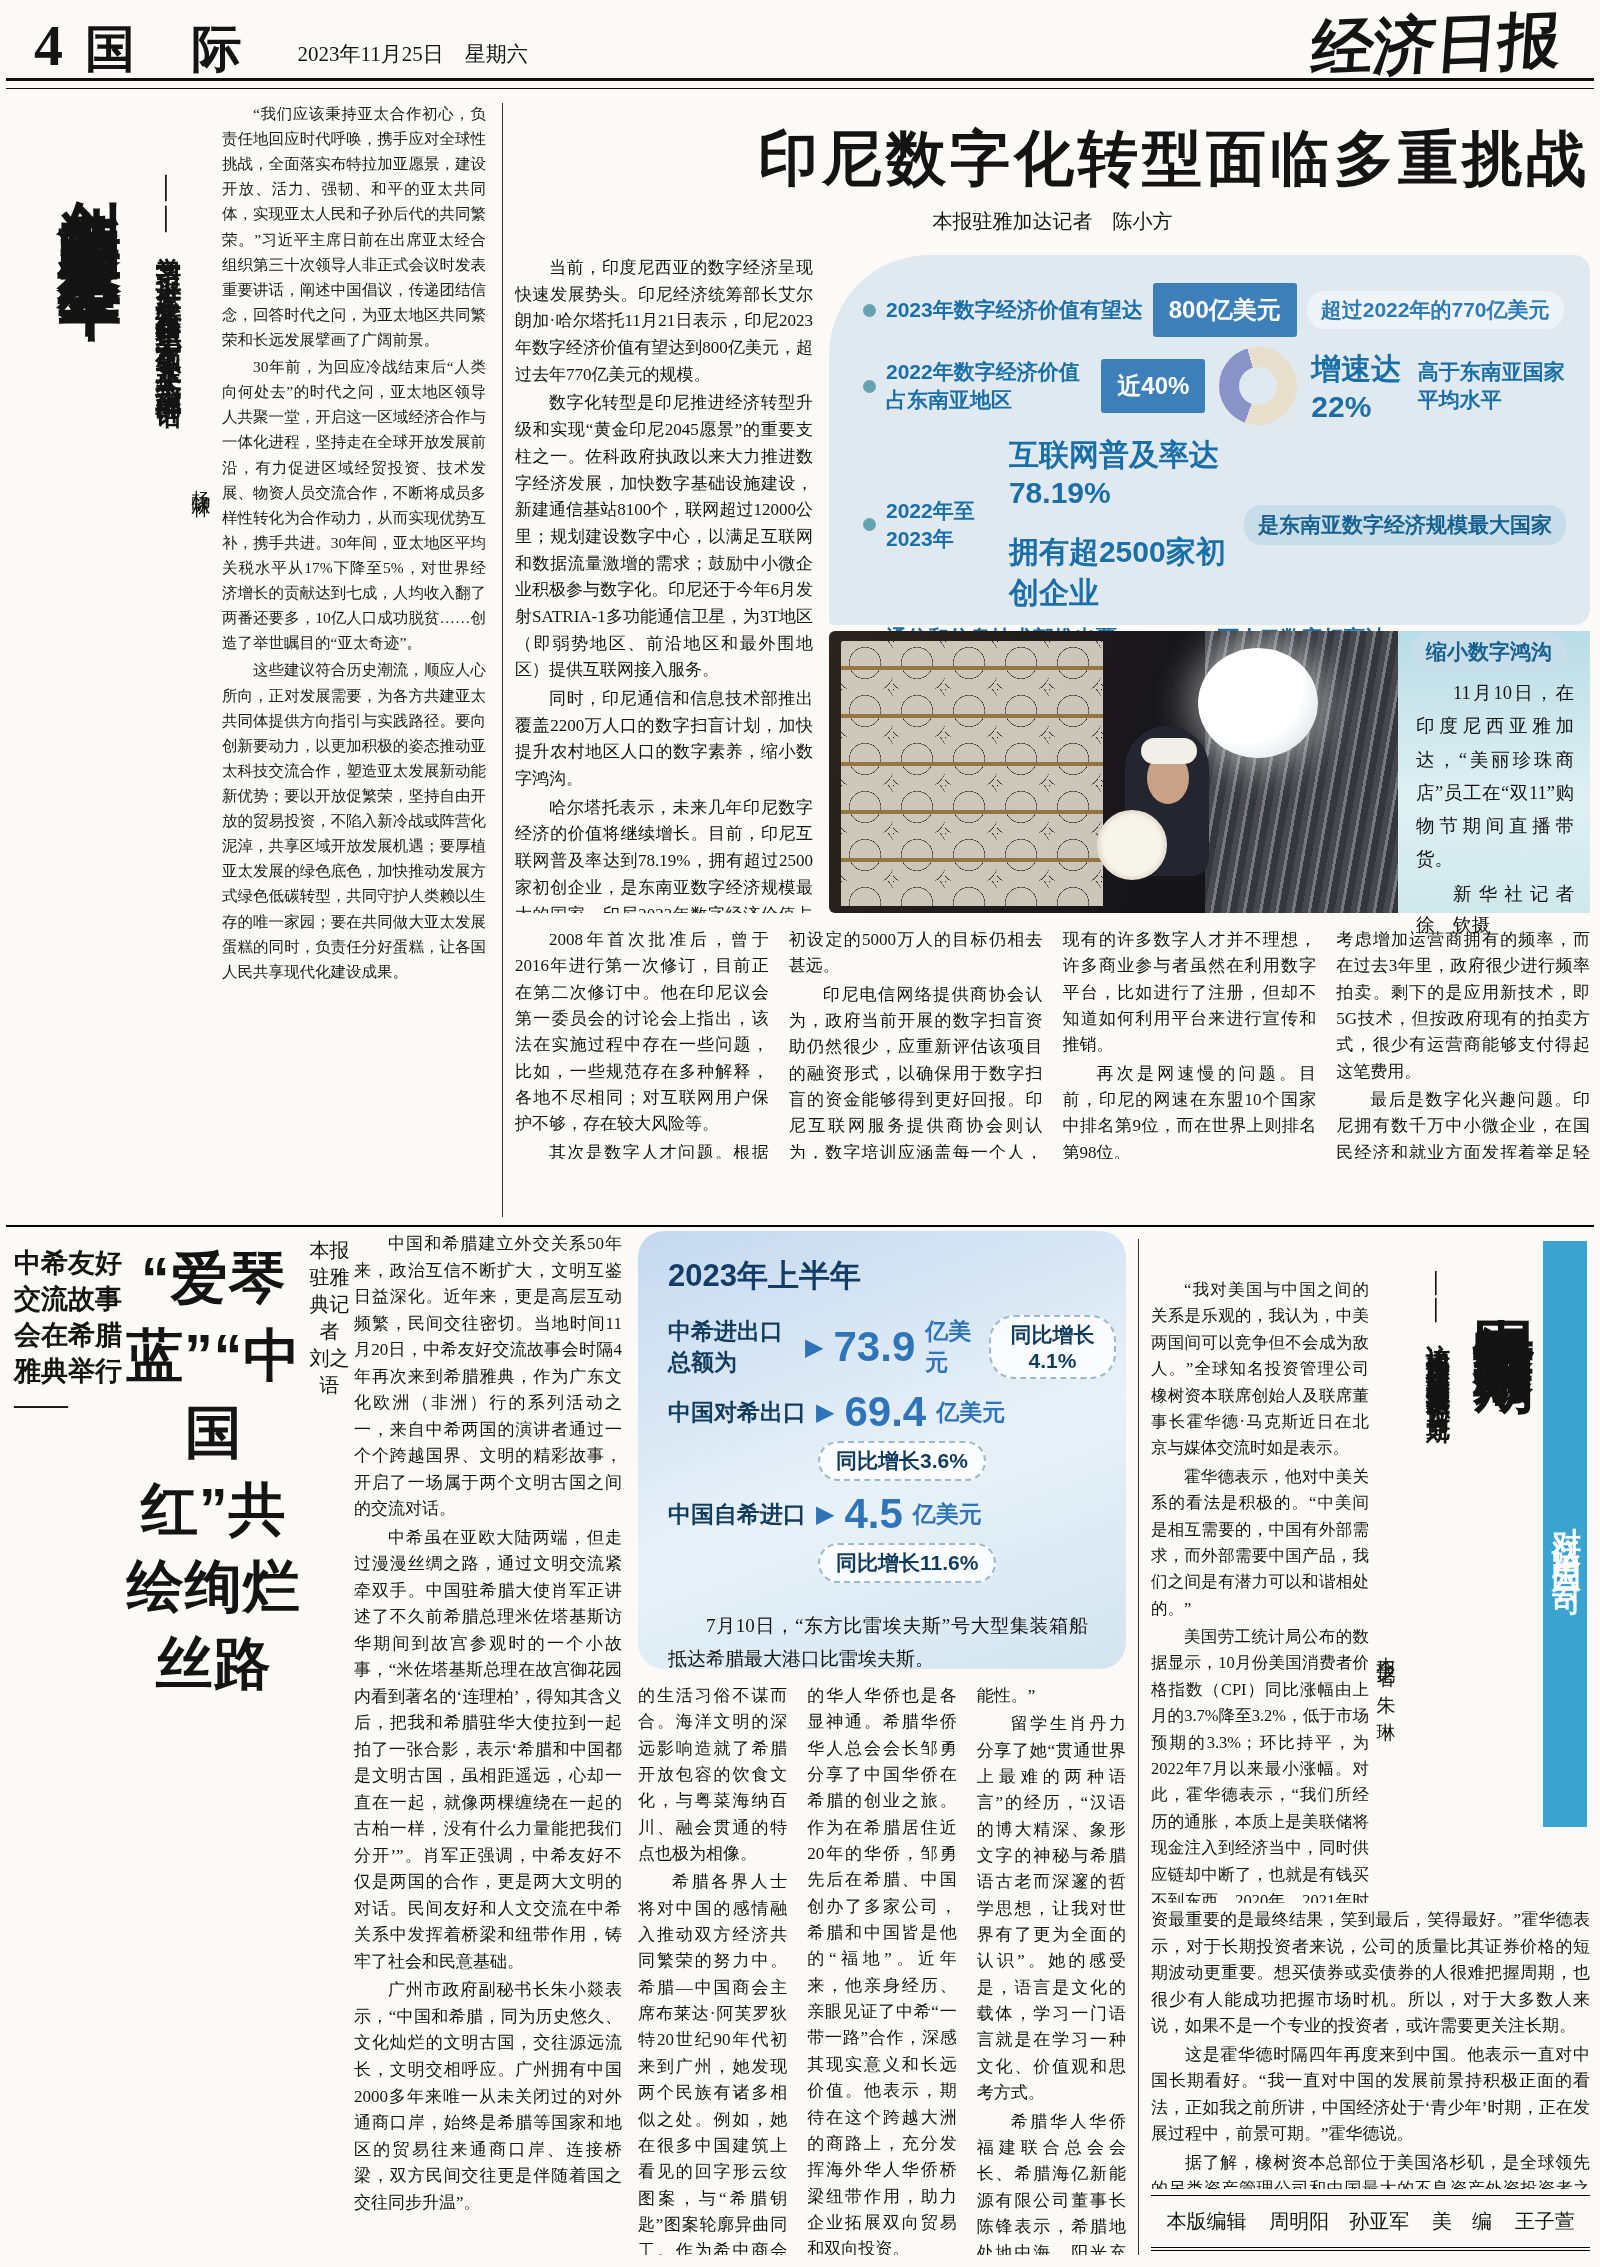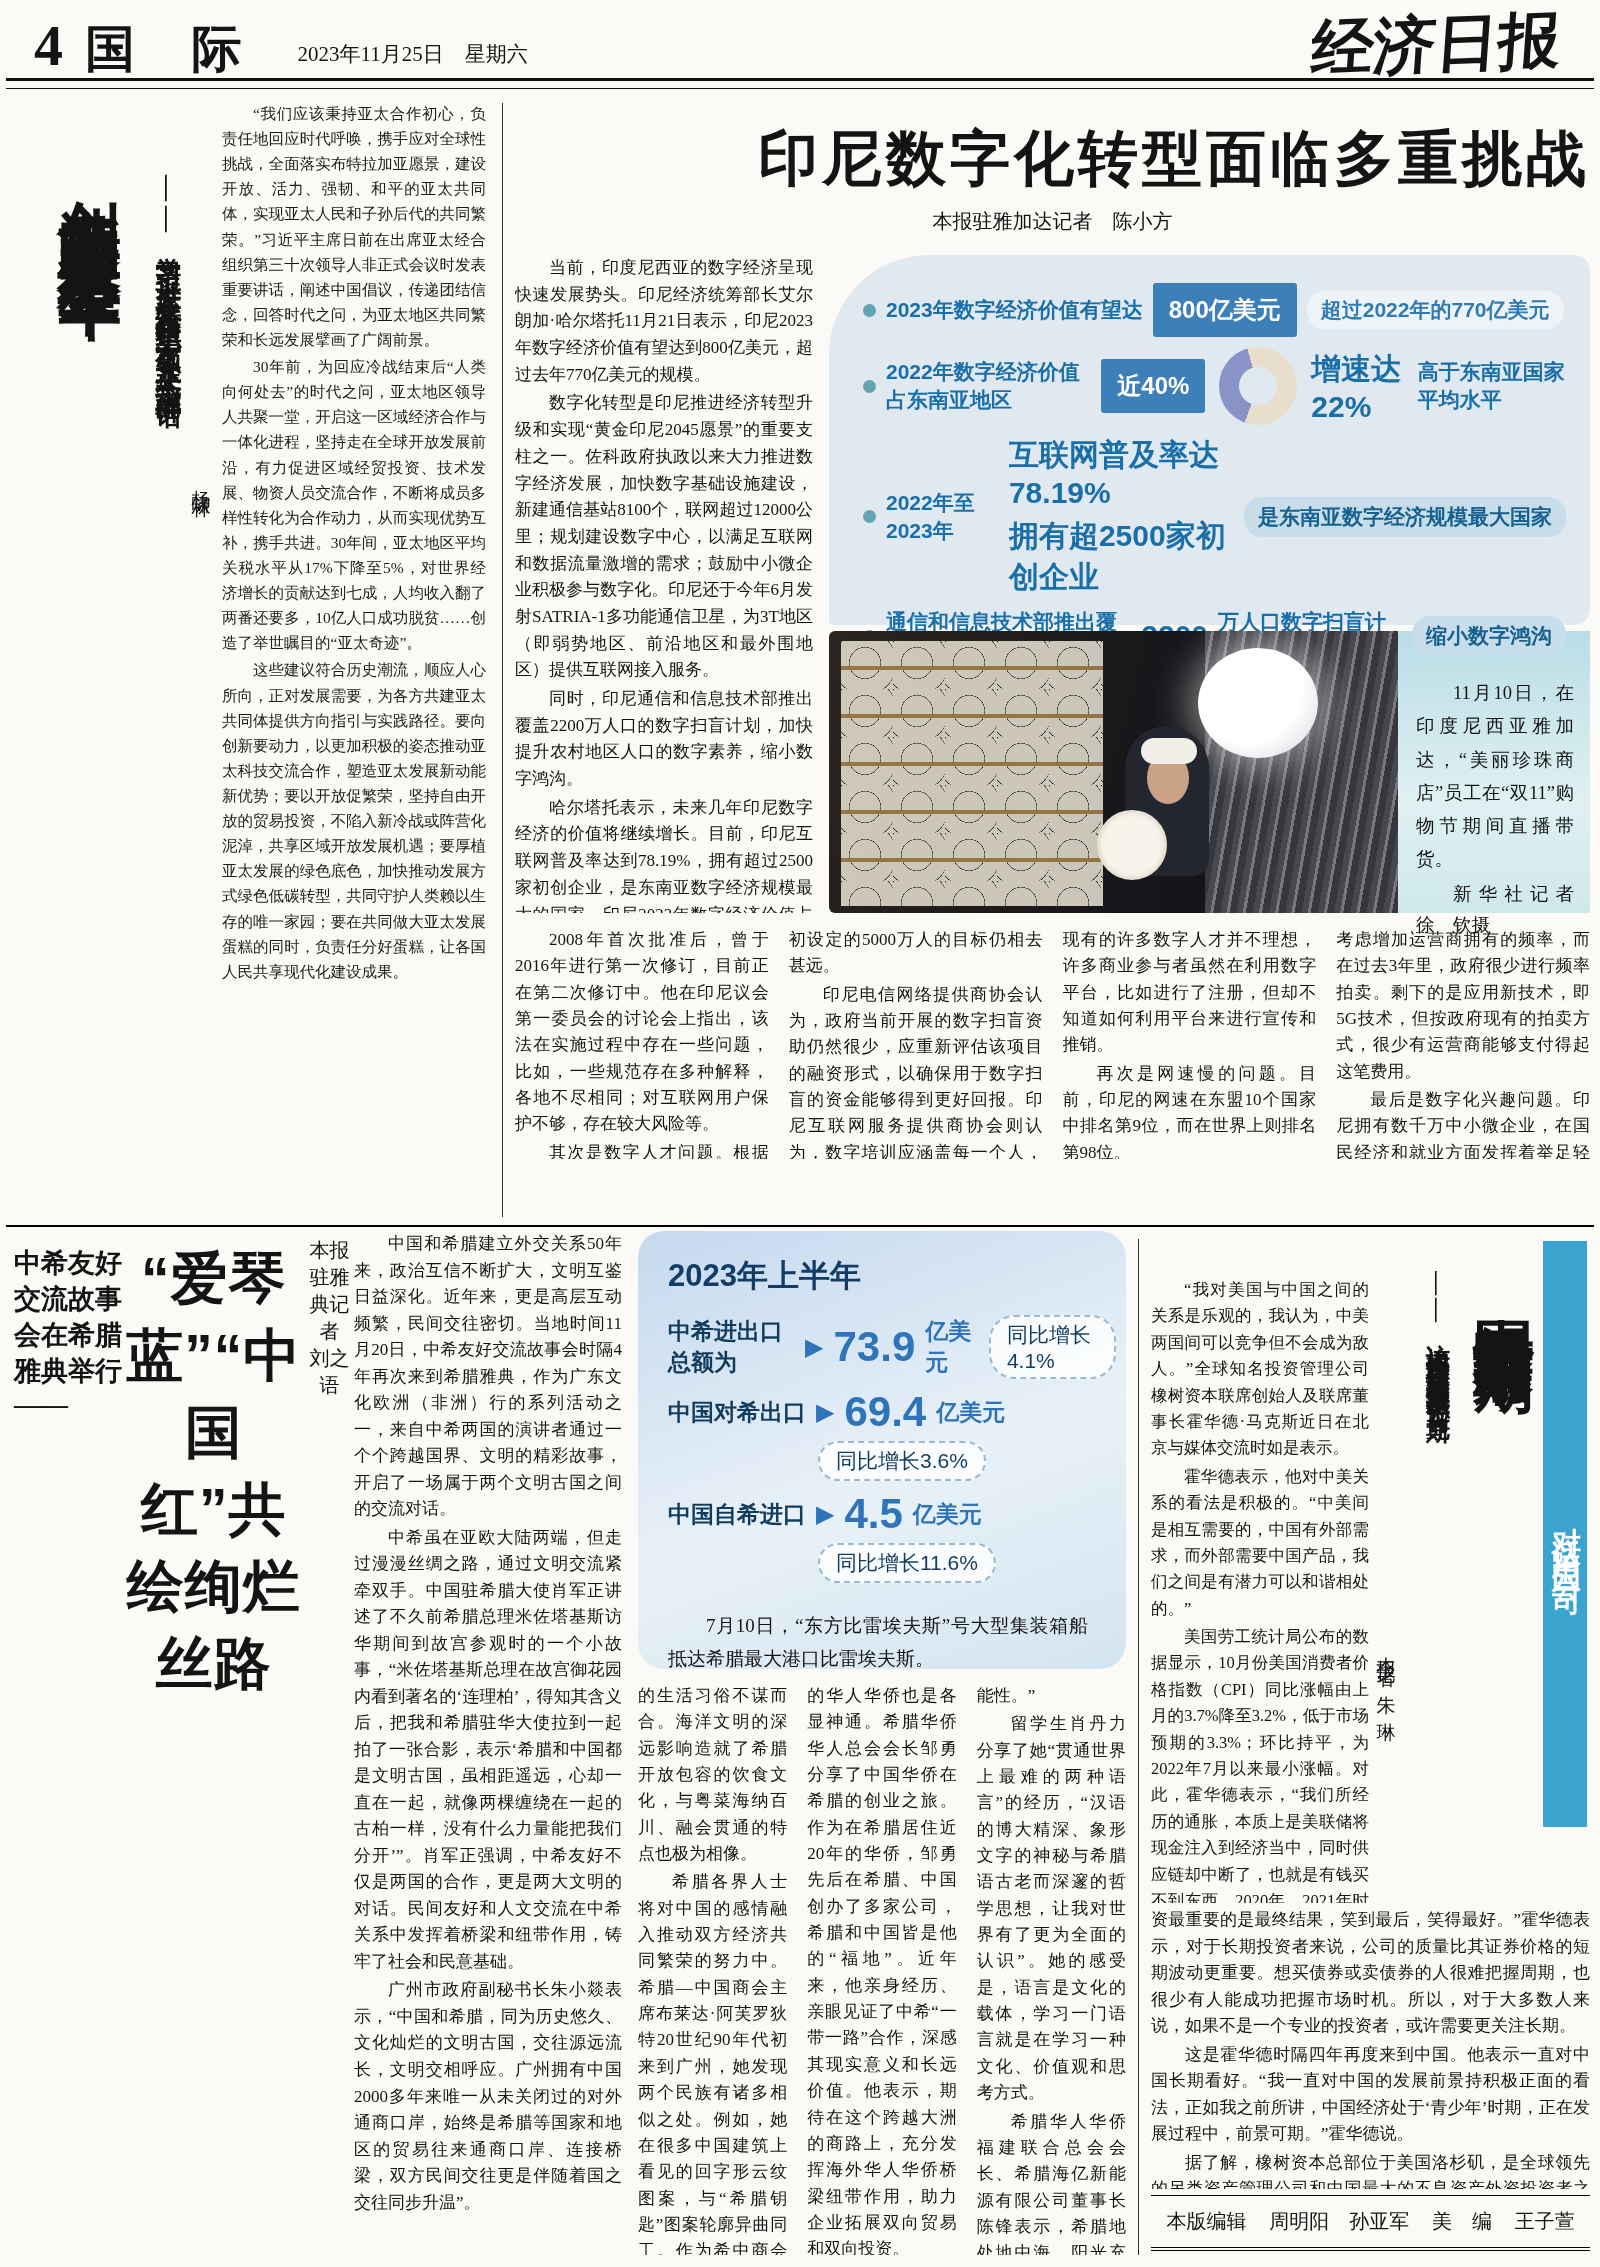--- a/index.html
+++ b/index.html
@@ -42,21 +42,21 @@
   .ig-row{display:flex;align-items:center;margin:10px 0;gap:10px;}
   .dot{width:13px;height:13px;border-radius:50%;background:#64a3b2;flex-shrink:0;}
   .ig-label{font-size:21px;font-weight:700;color:#1a6fa8;}
   .ig-box{background:#3d7fb8;color:#fff;font-size:24px;font-weight:700;padding:11px 16px;border-radius:3px;white-space:nowrap;}
   .ig-pill{background:#edf3f6;color:#2e7bb5;font-size:21px;font-weight:700;padding:5px 14px;border-radius:18px;white-space:nowrap;}
   .ig-badge{background:#c7dde9;color:#16618f;font-size:21px;font-weight:800;padding:6px 14px;border-radius:18px;white-space:nowrap;}
   .donut{width:78px;height:78px;border-radius:50%;position:relative;flex-shrink:0;margin:0 4px;
          background:conic-gradient(from 200deg,#8a93c8 0 var(--pct),#e7dfcc var(--pct) 100%);}
   .donut::after{content:"";position:absolute;inset:20px;border-radius:50%;background:#dfe9ef;}
   .ig-num{font-size:30px;font-weight:800;color:#1a6fa8;}
-  .ig-lines{display:flex;flex-direction:column;gap:6px;}
+  .ig-lines{display:flex;flex-direction:column;gap:22px;}
   .arrow{color:#2e7bb5;font-size:22px;}
 
   .in-photorow{flex:1;display:flex;margin-top:6px;min-height:0;}
   .in-photo{flex:1;position:relative;background:linear-gradient(105deg,#2b241f 0%,#17161a 55%,#101014 100%);
             border-radius:6px 0 0 6px;overflow:hidden;}
   .shelves{position:absolute;left:12px;top:10px;width:46%;height:94%;
      background:
        repeating-linear-gradient(0deg,transparent 0 44px,#a8854c 44px 48px),
        repeating-radial-gradient(circle at 24px 22px,#ece5d6 0 15px,rgba(0,0,0,0) 16px);
      background-size:auto,52px 48px;opacity:.85;}
@@ -90,22 +90,22 @@
   .g-right{flex:1;display:flex;flex-direction:column;min-width:0;}
   .g-media{display:flex;height:438px;border-radius:26px;overflow:hidden;}
   .g-info{width:488px;background:linear-gradient(160deg,#c5d9ee 0%,#e8f1f8 55%,#d3e5f0 100%);
           padding:24px 10px 12px 30px;box-sizing:border-box;font-family:"Liberation Sans",sans-serif;position:relative;}
   .g-title{font-size:31px;font-weight:900;color:#123c66;margin-bottom:18px;}
   .g-row{margin:12px 0;}
   .g-line{display:flex;align-items:center;gap:10px;}
   .g-label{font-size:23px;font-weight:800;color:#123c5e;}
   .g-val{font-size:42px;font-weight:700;color:#2f74b8;line-height:1;}
   .g-unit{font-size:23px;font-weight:700;color:#2f74b8;}
-  .g-growth{border:2px dashed #9ab8d0;background:#ffffffcc;color:#123c5e;font-weight:400;font-size:21px;
-            padding:4px 16px;border-radius:25px;display:inline-block;}
+  .g-growth{border:2px dashed #9ab8d0;background:#ffffffcc;color:#123c5e;font-weight:700;font-size:21px;
+            padding:4px 16px;border-radius:25px;display:inline-block;text-align:center;}
   .g-growth.inl{margin-left:6px;}
   .g-growth.blk{margin:8px 0 0 150px;}
   .g-arrow{color:#2f74b8;font-size:24px;}
   .g-cap{font-size:19px;line-height:1.75;font-family:"Liberation Serif",serif;margin-top:26px;width:420px;}
   .g-photo{flex:1;position:relative;background:linear-gradient(180deg,#b6c6da 0%,#dde8f1 42%,#8fa6bd 46%,#45617f 60%,#1f3a55 100%);overflow:hidden;}
   .ship{position:absolute;left:-4%;top:26%;width:108%;height:52%;}
   .hull{position:absolute;left:0;bottom:0;width:100%;height:46%;background:linear-gradient(180deg,#f4f1e8 0 60%,#d8cfc0 100%);
         border-radius:8px 30% 40% 12px/8px 60% 70% 12px;}
   .boxes{position:absolute;left:4%;bottom:42%;width:88%;height:70%;
      background:

